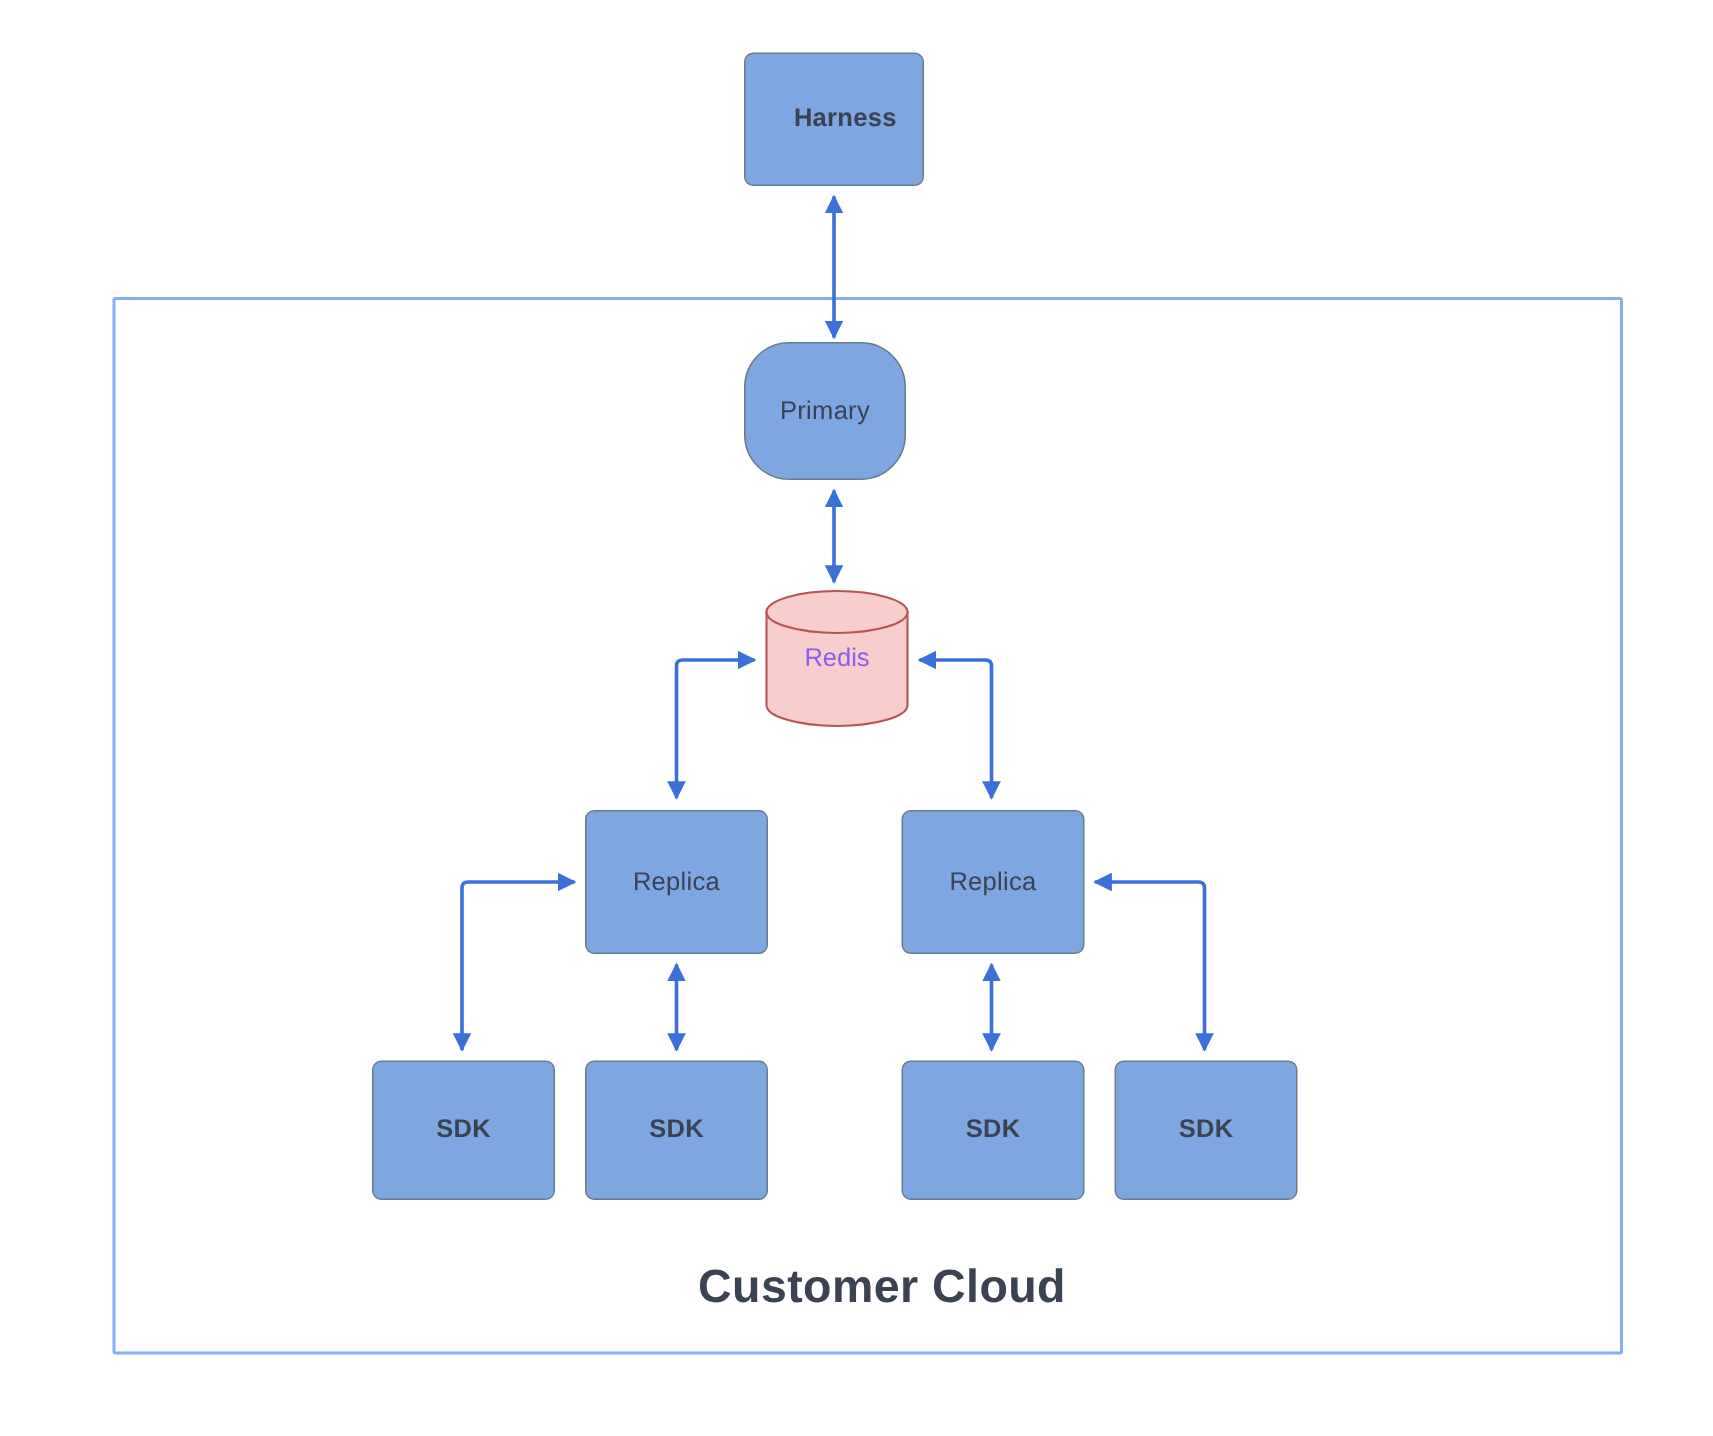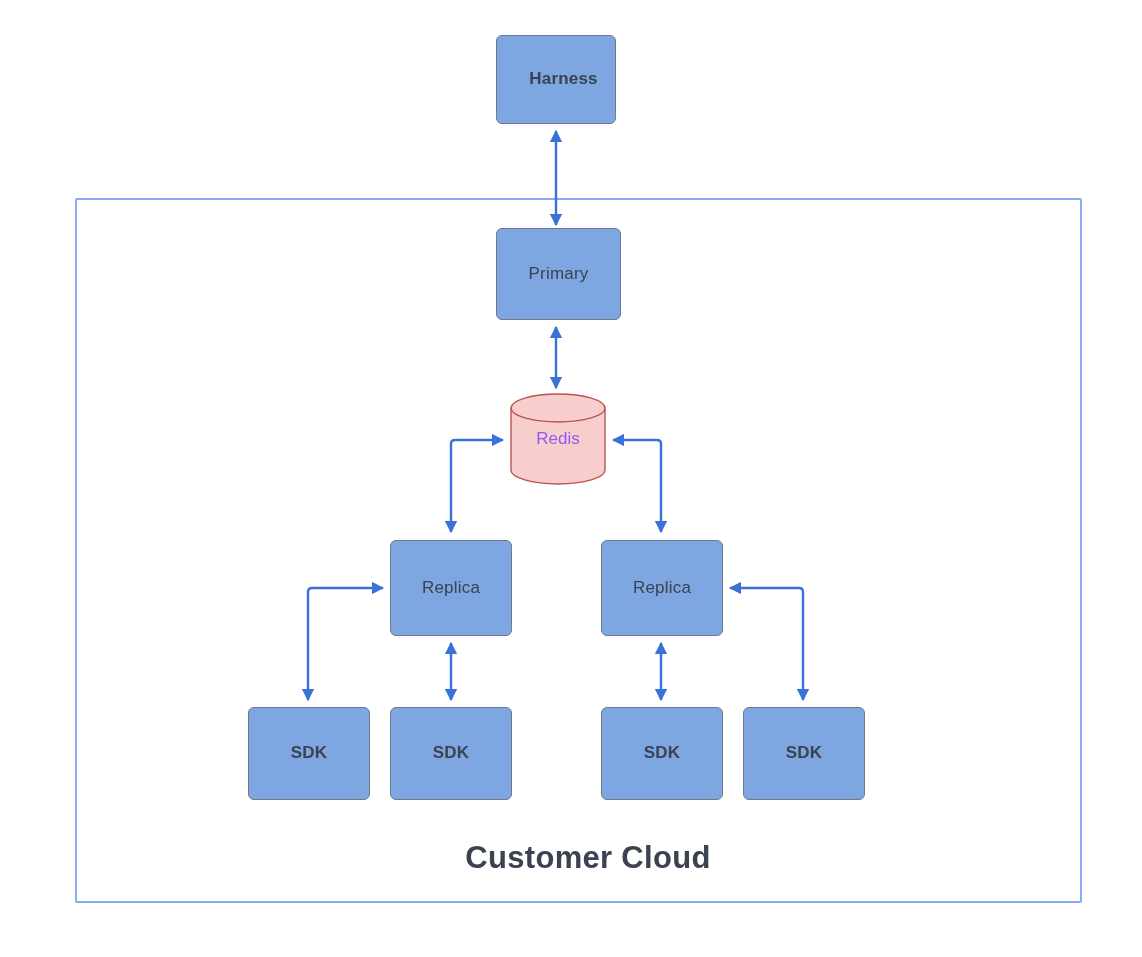--- a/index.html
+++ b/index.html
@@ -126,21 +126,21 @@
       <path d="M 661 643 L 661 700" marker-start="url(#arrow-start)" marker-end="url(#arrow-end)"></path>
 
       <path d="M 730 588 L 799 588 Q 803 588 803 592 L 803 700" marker-start="url(#arrow-start)" marker-end="url(#arrow-end)"></path>
     </g>
   </svg>
 
   <div class="node bold" style="left:496px; top:35px; width:120px; height:89px;padding-left:15px;">
     <span class="node-label">Harness</span>
   </div>
 
-  <div class="node" style="left:496px; top:228px; width:125px; height:92px;">
+  <div class="node" style="left:496px; top:228px; width:108px; height:92px;border-radius:30px;">
     <span class="node-label">Primary</span>
   </div>
 
   <div class="cylinder">
     <svg width="96" height="92" viewBox="0 0 96 92">
       <path d="M 1 15 L 1 77 A 47 14 0 0 0 95 77 L 95 15 Z" fill="#F8CECC" stroke="#B85450" stroke-width="1.4"></path>
       <ellipse cx="48" cy="15" rx="47" ry="14" fill="#F8CECC" stroke="#B85450" stroke-width="1.4"></ellipse>
     </svg>
     <span class="cyl-label">Redis</span>
   </div>

